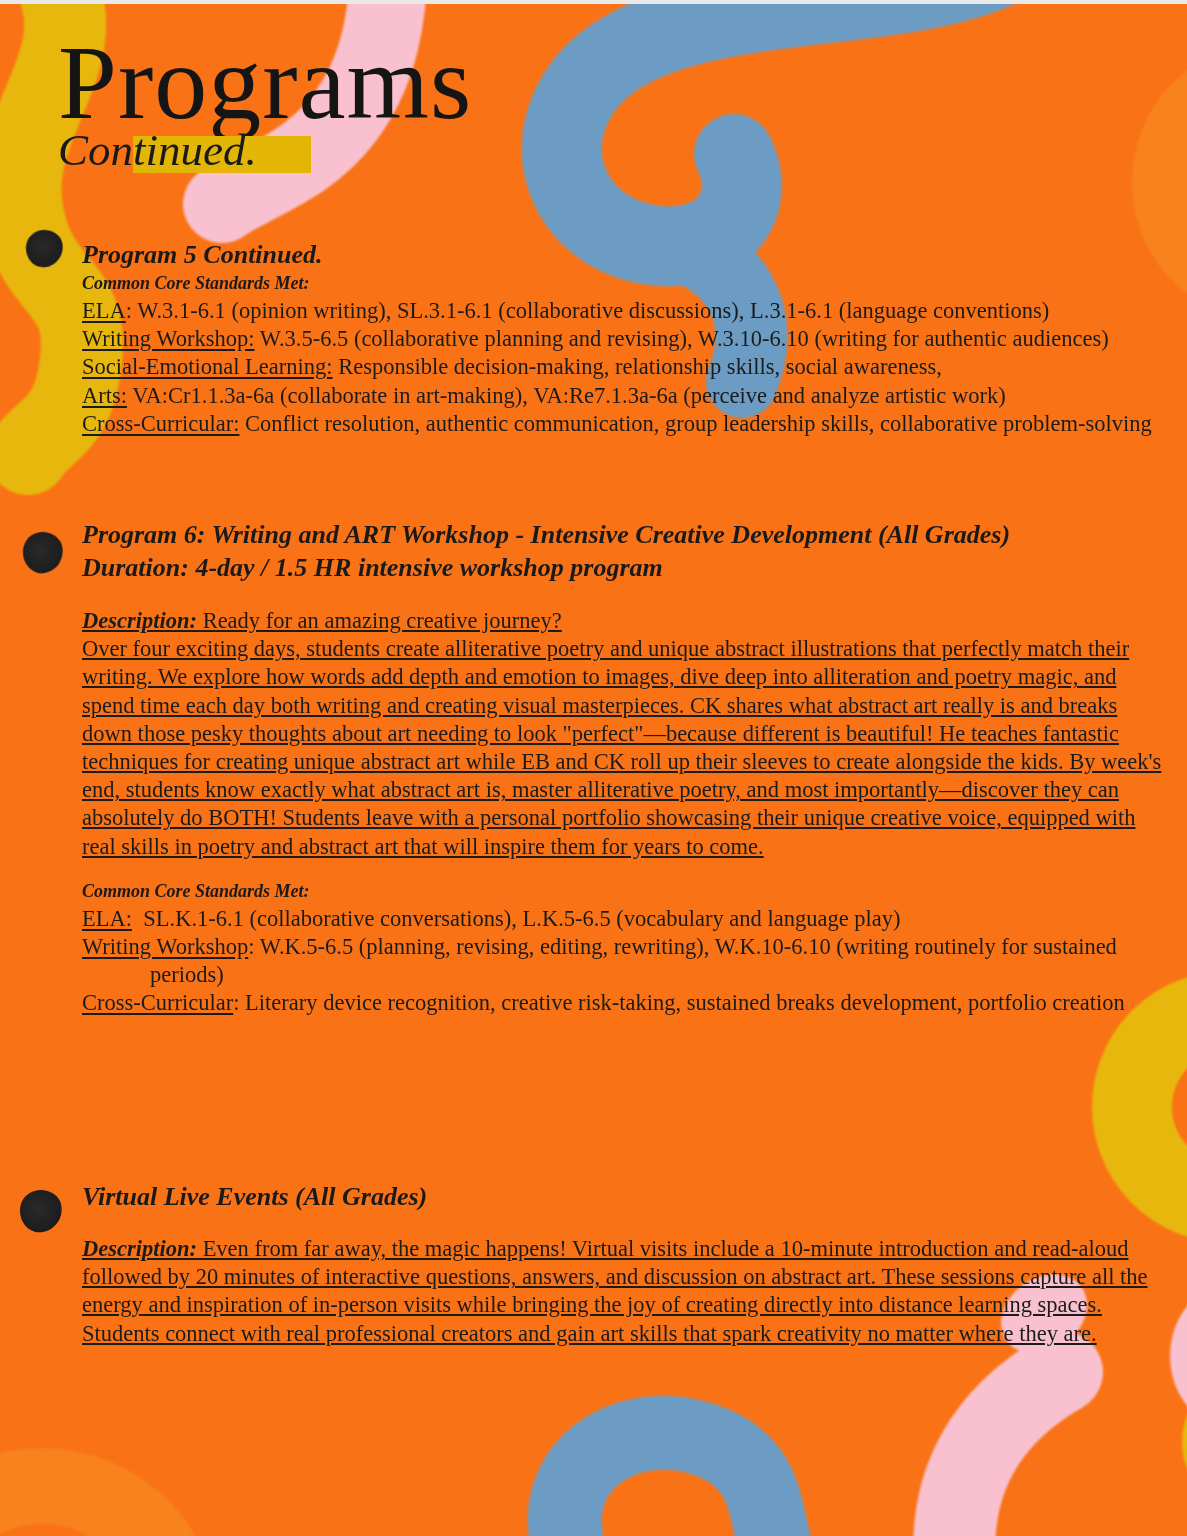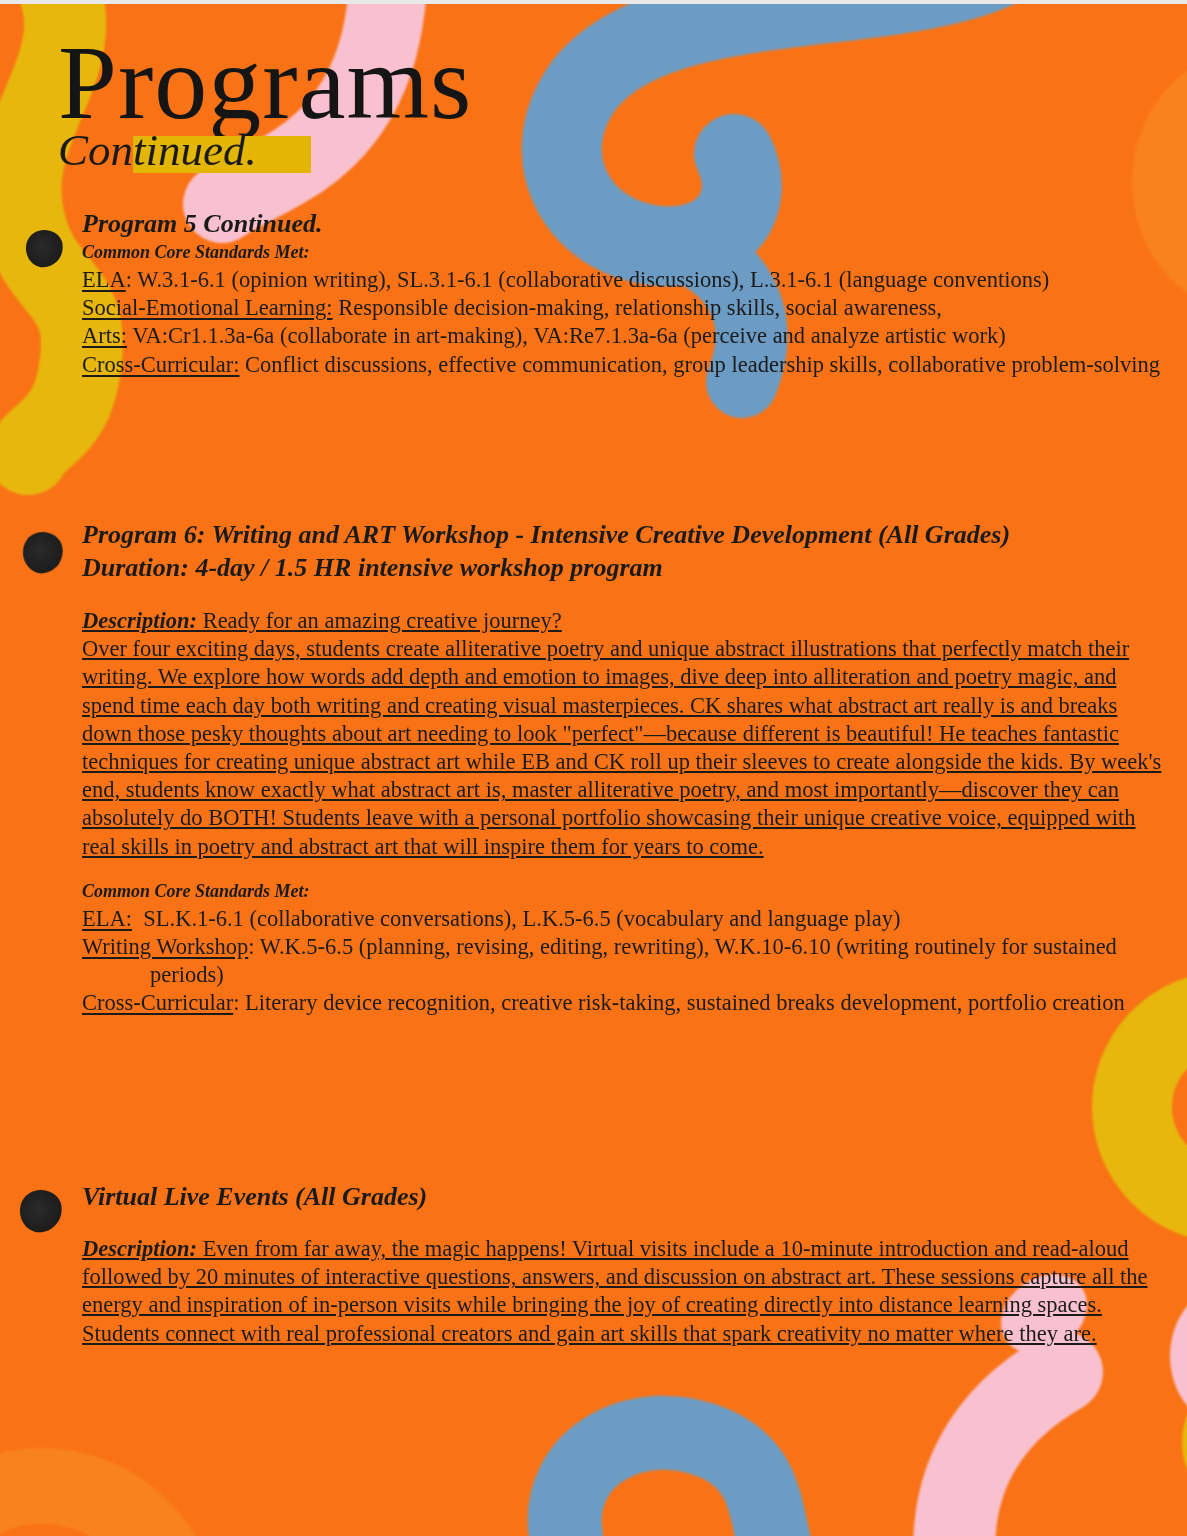--- a/index.html
+++ b/index.html
@@ -30,21 +30,21 @@
   .bullet{
     position:absolute;z-index:2;
     background:radial-gradient(circle at 45% 45%, #2a2a2a 0%, #1c1c1c 70%, #111 100%);
     border-radius:48% 52% 55% 45% / 50% 46% 56% 50%;
     transform:rotate(-9deg);
   }
   .b1{left:26px;top:226px;width:37px;height:37px;}
   .b2{left:23px;top:528px;width:40px;height:41px;}
   .b3{left:20px;top:1186px;width:42px;height:42px;}
   .sec{position:absolute;left:82px;width:1080px;z-index:2;}
-  .sec1{top:206px;}
+  .sec1{top:237px;}
   .sec2{top:514px;}
   .sec3{top:1176px;}
   .h-program{margin:0;font-size:26px;line-height:33px;font-weight:bold;font-style:italic;color:#1a1a1a;}
   .sec1 .h-program{line-height:28px;}
   .h-standards{margin:0;font-size:18px;line-height:28px;font-weight:bold;font-style:italic;color:#1a1a1a;}
   .std{
     font-size:22.5px;line-height:28.2px;
     padding-left:68px;text-indent:-68px;white-space:pre-wrap;
   }
   .u{text-decoration:underline;text-underline-offset:3px;}
@@ -89,23 +89,24 @@
   </header>
 
   <span class="bullet b1"></span>
   <span class="bullet b2"></span>
   <span class="bullet b3"></span>
 
   <section class="sec sec1">
     <h2 class="h-program">Program 5 Continued.</h2>
     <h3 class="h-standards">Common Core Standards Met:</h3>
     <div class="std"><span class="u">ELA</span><span>: W.3.1-6.1 (opinion writing), SL.3.1-6.1 (collaborative discussions), L.3.1-6.1 (language conventions)</span></div>
+    <div class="std"><span class="u">Writing Workshop:</span><span> W.3.5-6.5 (collaborative planning and revising), W.3.10-6.10 (writing for authentic audiences)</span></div>
     <div class="std"><span class="u">Social-Emotional Learning:</span><span> Responsible decision-making, relationship skills, social awareness,</span></div>
     <div class="std"><span class="u">Arts:</span><span> VA:Cr1.1.3a-6a (collaborate in art-making), VA:Re7.1.3a-6a (perceive and analyze artistic work)</span></div>
-    <div class="std"><span class="u">Cross-Curricular:</span><span> Conflict discussions, effective communication, group leadership skills, collaborative problem-solving</span></div>
+    <div class="std"><span class="u">Cross-Curricular:</span><span> Conflict resolution, authentic communication, group leadership skills, collaborative problem-solving</span></div>
   </section>
 
   <section class="sec sec2">
     <h2 class="h-program">Program 6: Writing and ART Workshop - Intensive Creative Development (All Grades)</h2>
     <h2 class="h-program">Duration: 4-day / 1.5 HR intensive workshop program</h2>
     <div class="desc">
       <div><span class="desc-label">Description:</span><span> Ready for an amazing creative journey?</span></div>
       <div>Over four exciting days, students create alliterative poetry and unique abstract illustrations that perfectly match their writing. We explore how words add depth and emotion to images, dive deep into alliteration and poetry magic, and spend time each day both writing and creating visual masterpieces. CK shares what abstract art really is and breaks down those pesky thoughts about art needing to look "perfect"—because different is beautiful! He teaches fantastic techniques for creating unique abstract art while EB and CK roll up their sleeves to create alongside the kids. By week's end, students know exactly what abstract art is, master alliterative poetry, and most importantly—discover they can absolutely do BOTH! Students leave with a personal portfolio showcasing their unique creative voice, equipped with real skills in poetry and abstract art that will inspire them for years to come.</div>
     </div>
     <div class="stds">

